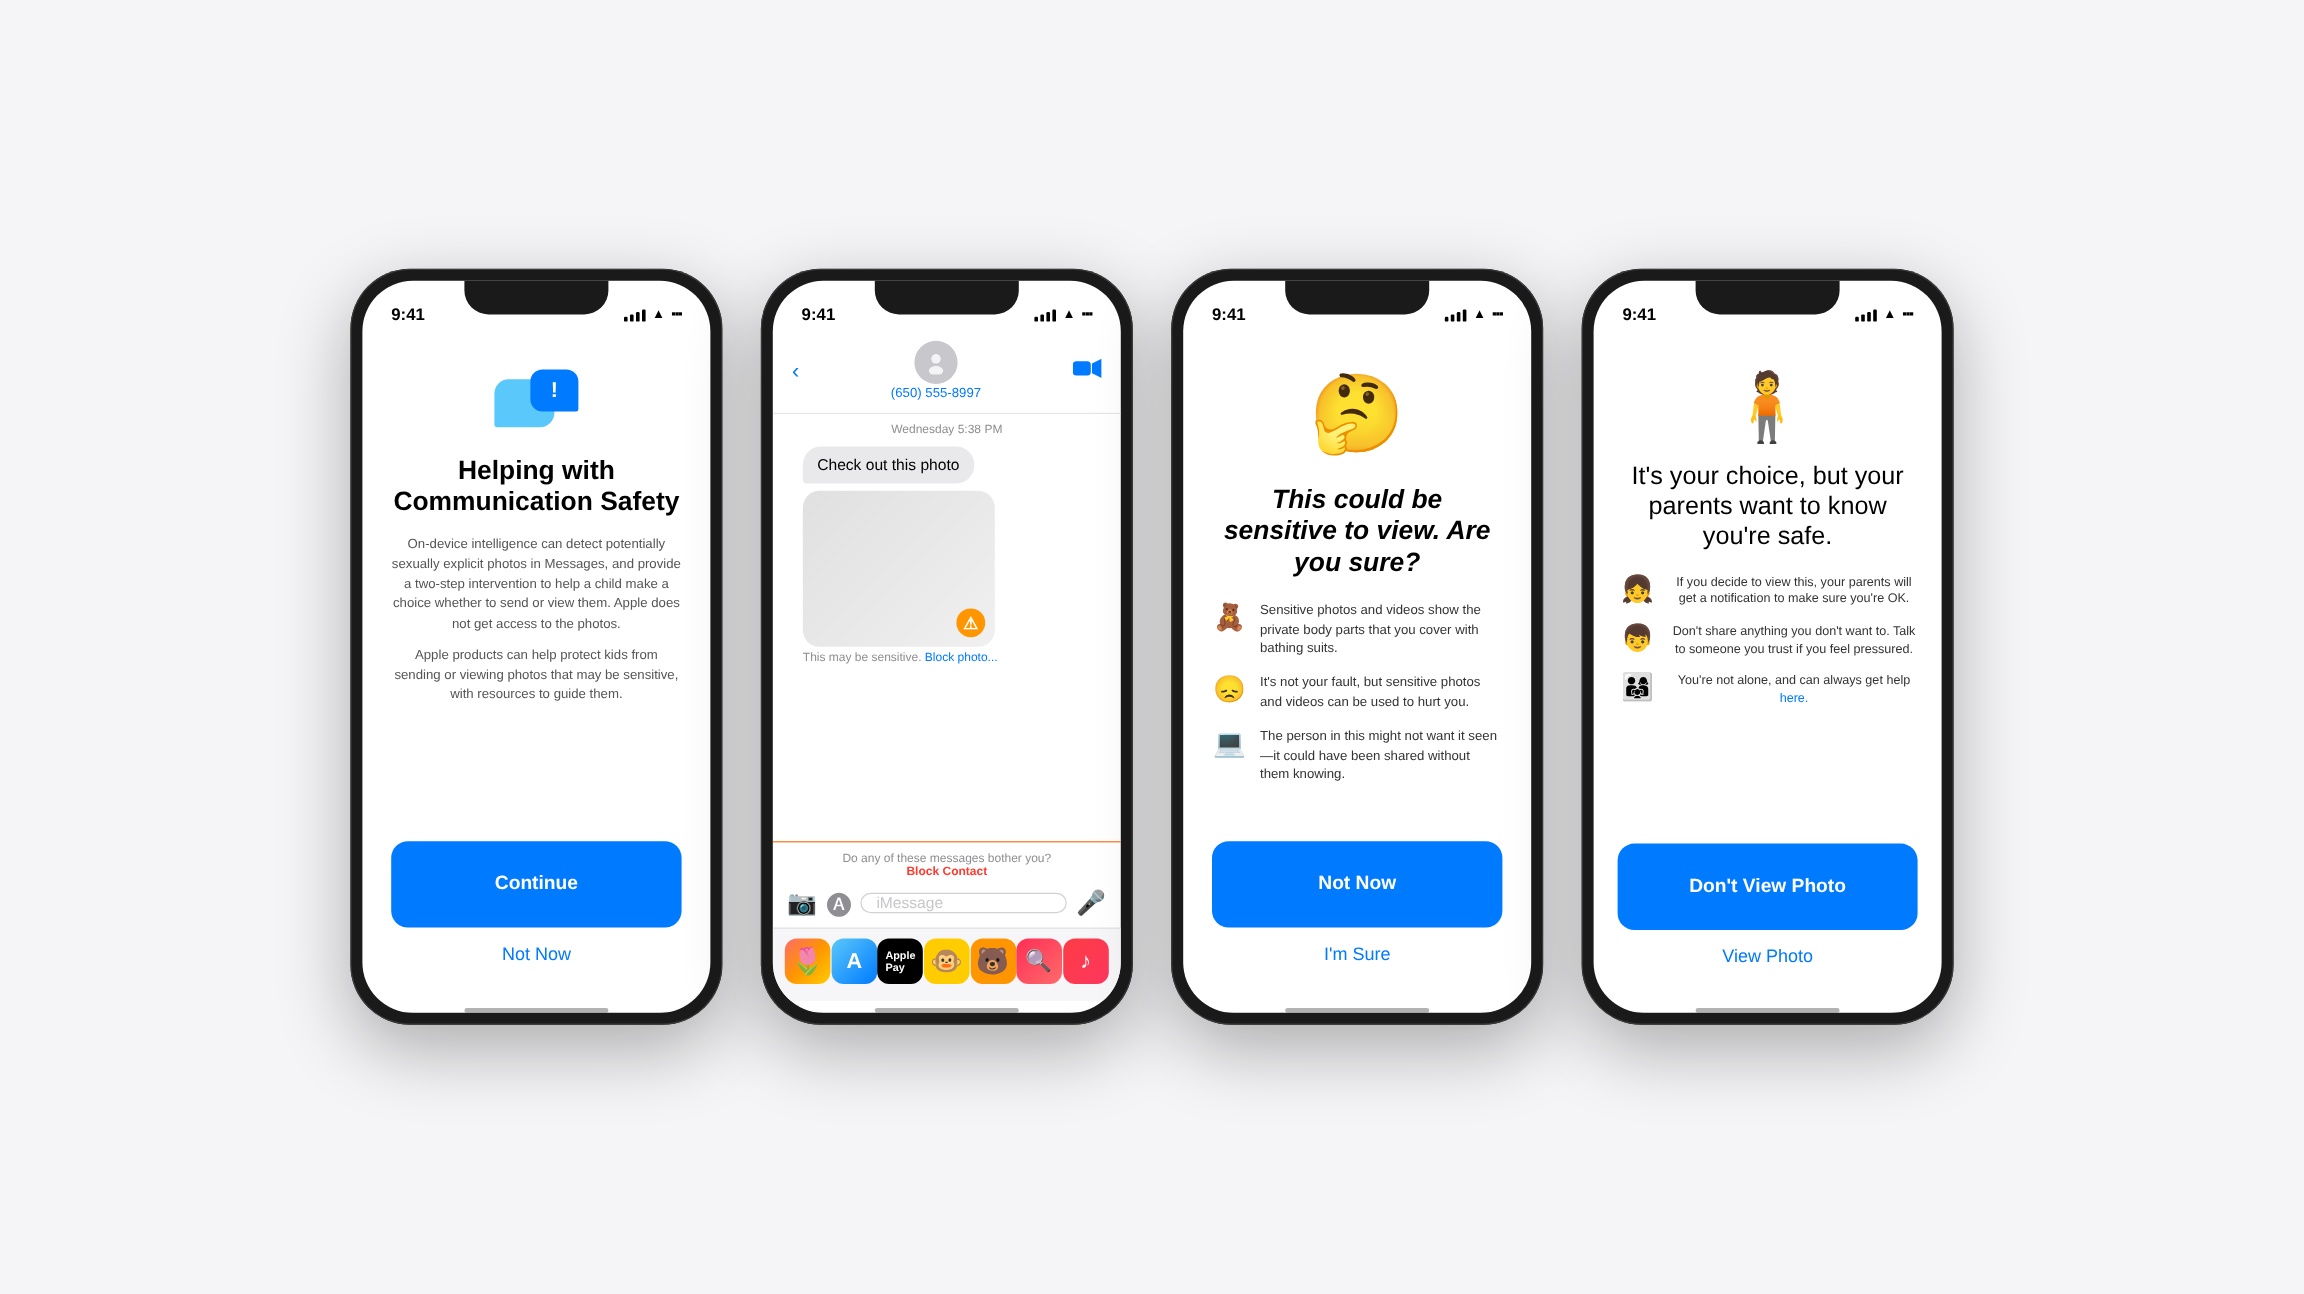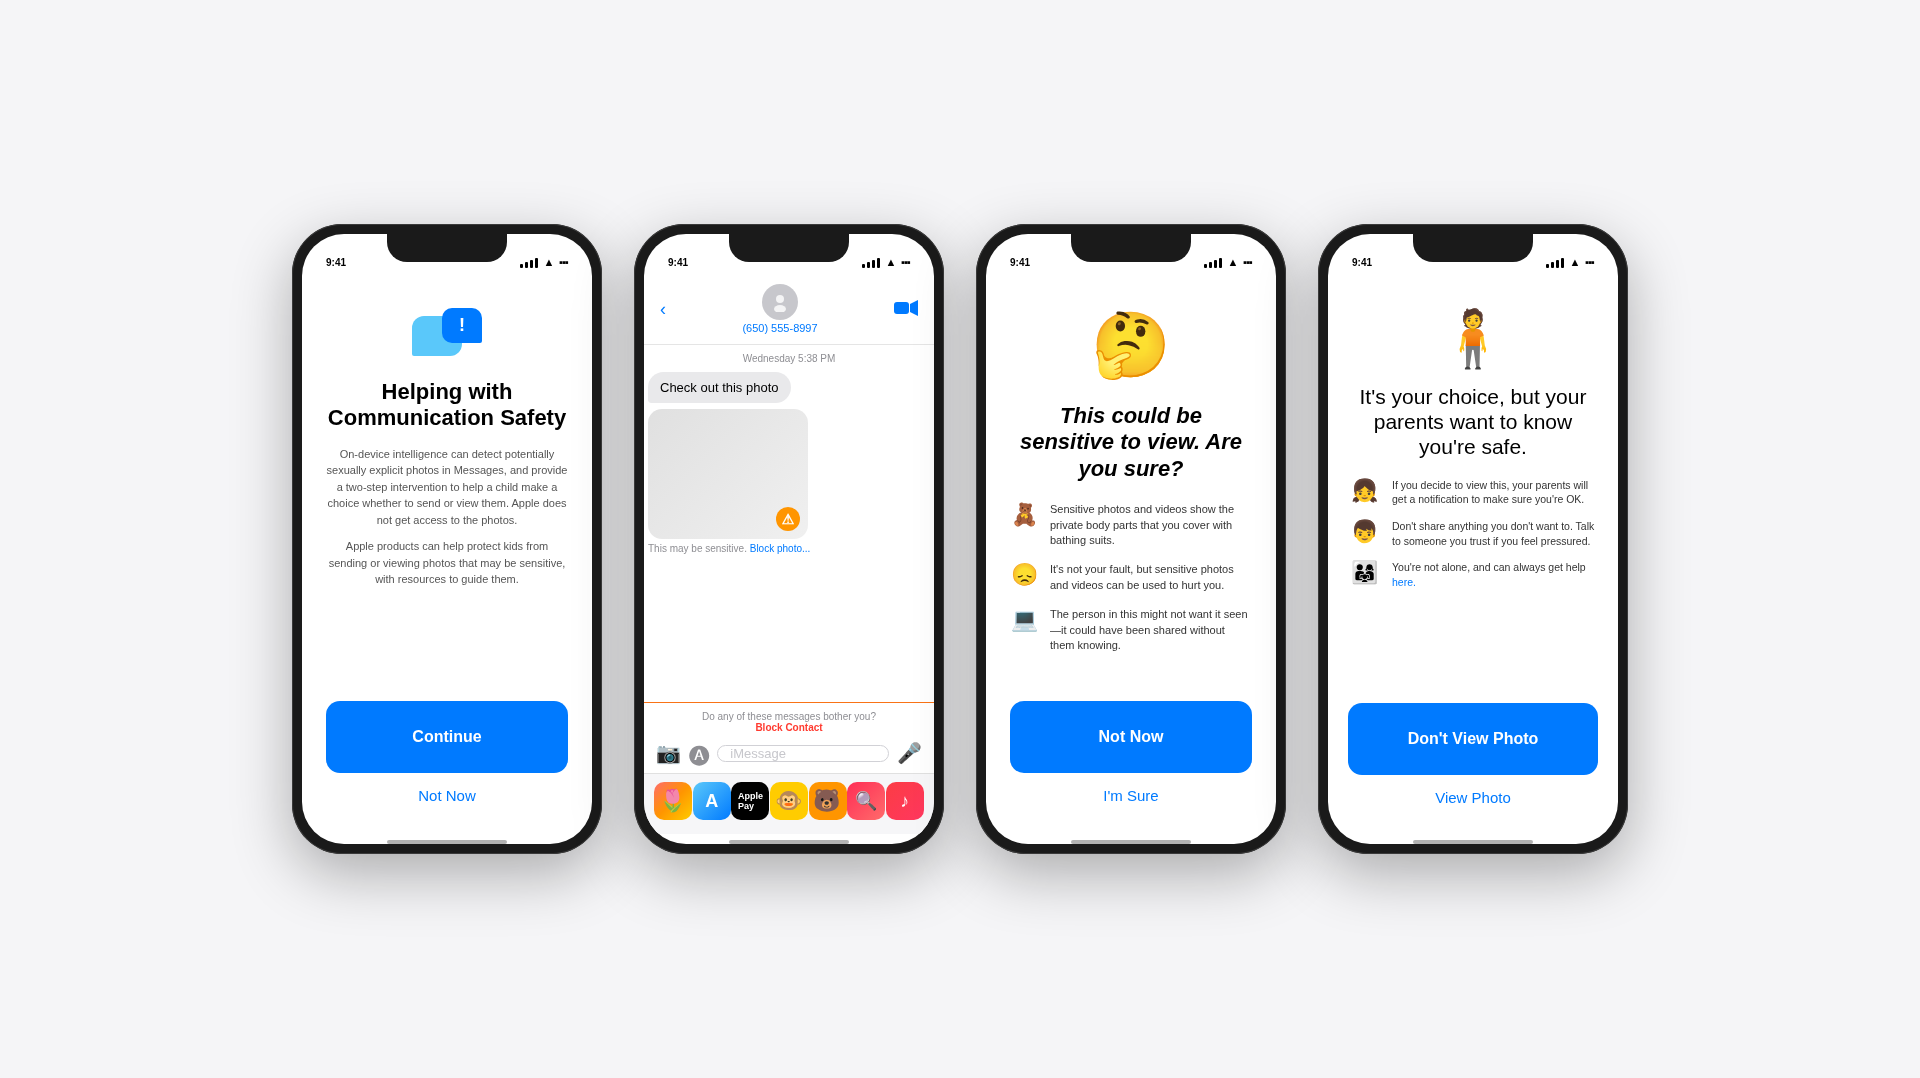--- a/index.html
+++ b/index.html
@@ -45,21 +45,21 @@
     .status-bar {
       display: flex;
       justify-content: space-between;
       align-items: center;
       padding: 12px 24px 0 24px;
       height: 44px;
       flex-shrink: 0;
     }
 
     .status-time {
-      font-size: 10px;
+      font-size: 14px;
       font-weight: 600;
       color: #000;
     }
 
     .status-icons {
       display: flex;
       align-items: center;
       gap: 5px;
     }
 
@@ -232,21 +232,21 @@
       color: #007aff;
     }
 
     .video-icon {
       color: #007aff;
       font-size: 20px;
     }
 
     .messages-body {
       flex: 1;
-      padding: 8px 4px;
+      padding: 8px 25px;
       overflow: hidden;
     }
 
     .msg-time {
       text-align: center;
       font-size: 10px;
       color: #8e8e93;
       margin-bottom: 8px;
     }
 
@@ -435,20 +435,21 @@
       font-size: 20px;
       flex-shrink: 0;
       width: 34px;
       text-align: center;
     }
 
     .info-item-text {
       font-size: 10.5px;
       color: #333;
       line-height: 1.4;
+      text-align: center;
     }
 
     .info-item-link {
       color: #007aff;
     }
 
     .phone4-spacer { flex: 1; }
 
     .home-indicator {
       width: 120px;

